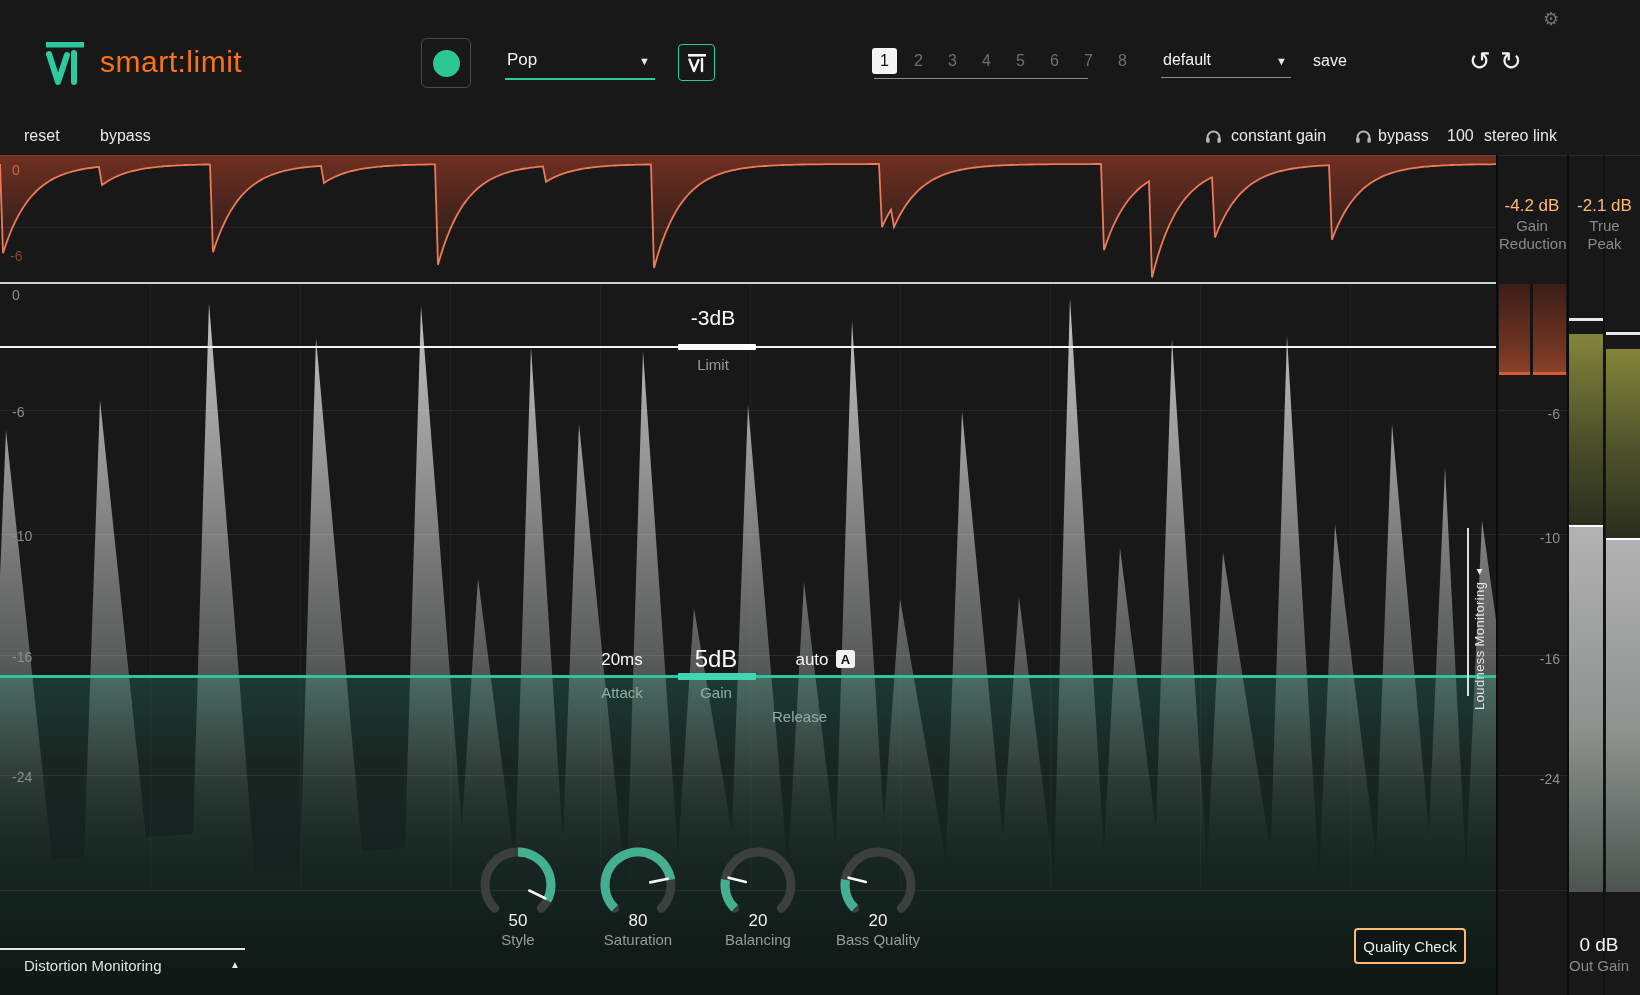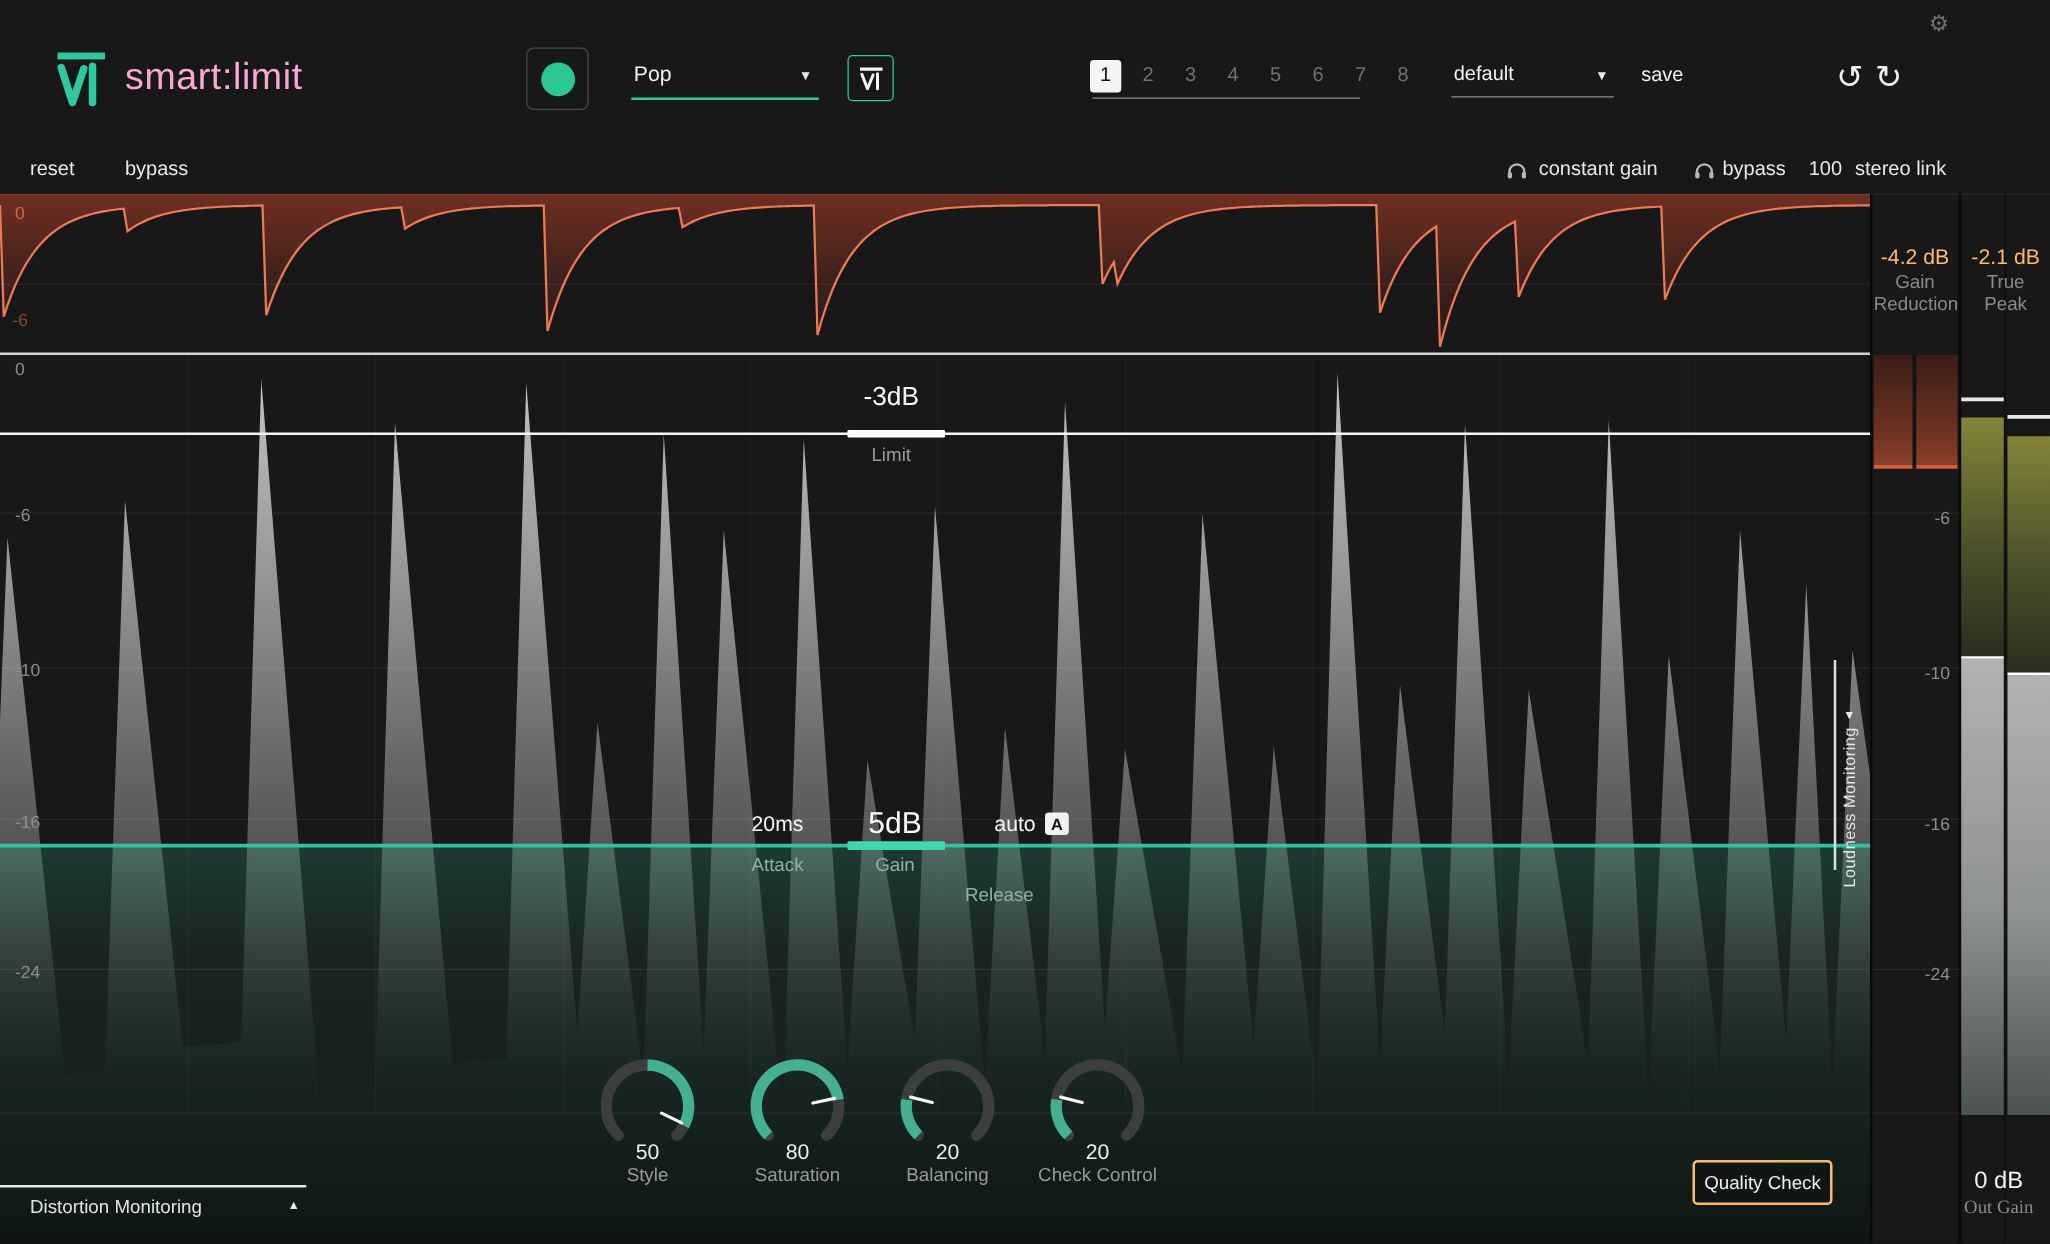--- a/index.html
+++ b/index.html
@@ -2,21 +2,21 @@
 <html><head>
 <meta charset="utf-8">
 <style>
   html,body{margin:0;padding:0;background:#0d0d0d;}
   .app{position:relative;width:1640px;height:995px;background:#181818;overflow:hidden;
        font-family:"Liberation Sans",sans-serif;color:#eee;-webkit-font-smoothing:antialiased;}
   .abs{position:absolute;}
   .dim{color:#6f6f6f;}
 
   
-  .logo-text{font-size:30px;font-weight:500;color:#f9a8d4;letter-spacing:.5px;}
+  .logo-text{font-size:30px;font-weight:500;color:#f97316;letter-spacing:.5px;}
   .record-btn{left:421px;top:38px;width:48px;height:48px;border:1.5px solid #4a4a4a;border-radius:6px;
               display:flex;align-items:center;justify-content:center;cursor:pointer;}
   .record-dot{width:27px;height:27px;border-radius:50%;}
   .dd-value{font-size:17px;color:#f2f2f2;cursor:pointer;}
   .dd-caret{font-size:11px;color:#e8e8e8;}
   .underline{height:1.5px;}
   .profile-btn{left:678px;top:44px;width:35px;height:35px;border:1.5px solid #2ec9a0;border-radius:4px;
                display:flex;align-items:center;justify-content:center;cursor:pointer;}
   .preset-row{left:872px;top:48px;display:flex;gap:9px;align-items:center;}
   .preset-slot{width:25px;height:26px;display:flex;align-items:center;justify-content:center;
@@ -226,21 +226,21 @@
 
   <div class="abs" id="peak-hold-0" style="left: 1569px; width: 34px; height: 2.5px; background: rgb(232, 232, 232); top: 318px;"></div>
   <div class="abs" id="peak-bar-0" style="left: 1569px; width: 34px; background: linear-gradient(rgb(132, 133, 58) 0%, rgb(76, 80, 42) 55%, rgb(42, 46, 31) 100%); top: 334px; height: 191px;"></div>
   <div class="abs" id="rms-bar-0" style="left: 1569px; width: 34px; border-top: 2.5px solid rgb(255, 255, 255); background: linear-gradient(rgb(178, 178, 178) 0%, rgb(142, 146, 143) 55%, rgb(76, 84, 80) 100%); top: 525px; height: 365px;"></div>
 
   <div class="abs" id="peak-hold-1" style="left: 1606px; width: 34px; height: 2.5px; background: rgb(232, 232, 232); top: 332px;"></div>
   <div class="abs" id="peak-bar-1" style="left: 1606px; width: 34px; background: linear-gradient(rgb(132, 133, 58) 0%, rgb(76, 80, 42) 55%, rgb(42, 46, 31) 100%); top: 349px; height: 189px;"></div>
   <div class="abs" id="rms-bar-1" style="left: 1606px; width: 34px; border-top: 2.5px solid rgb(255, 255, 255); background: linear-gradient(rgb(178, 178, 178) 0%, rgb(142, 146, 143) 55%, rgb(76, 84, 80) 100%); top: 538px; height: 352px;"></div>
 
   <div class="abs outgain-val" style="left:1559px;top:934px;width:80px;">0 dB</div>
-  <div class="abs meter-lab" style="left:1559px;top:957px;width:80px;font-family:Liberation Serif, serif;">Out Gain</div>
+  <div class="abs meter-lab" style="left:1559px;top:957px;width:80px;">Out Gain</div>
 
   <div id="knobs">
       <div class="abs" style="left: 470px; top: 841px; width: 96px; height: 100px;">
       <svg width="96" height="88">
         <path d="M24.7 67.3 A33 33 0 1 1 71.3 67.3" fill="none" stroke="#3b403e" stroke-width="9" stroke-linecap="round"></path>
         <path d="M48.0 11.0 A33 33 0 0 1 77.1 59.5" fill="none" stroke="#44b091" stroke-width="9" stroke-linecap="butt"></path>
         <line x1="59.270877340591554" y1="49.49717418073503" x2="75.28738724564272" y2="57.308948016516396" stroke="#f5f5f5" stroke-width="2.6" stroke-linecap="round"></line>
       </svg>
       <div class="knob-num" style="margin-top:-22px;">50</div>
       <div class="knob-lab">Style</div></div>
@@ -260,21 +260,21 @@
       </svg>
       <div class="knob-num" style="margin-top:-22px;">20</div>
       <div class="knob-lab">Balancing</div></div>
       <div class="abs" style="left: 830px; top: 841px; width: 96px; height: 100px;">
       <svg width="96" height="88">
         <path d="M24.7 67.3 A33 33 0 1 1 71.3 67.3" fill="none" stroke="#3b403e" stroke-width="9" stroke-linecap="round"></path>
         <path d="M24.7 67.3 A33 33 0 0 1 15.4 38.8" fill="none" stroke="#44b091" stroke-width="9" stroke-linecap="butt"></path>
         <line x1="35.832491592499004" y1="40.96629942918017" x2="18.541821750260745" y2="36.65525124959408" stroke="#f5f5f5" stroke-width="2.6" stroke-linecap="round"></line>
       </svg>
       <div class="knob-num" style="margin-top:-22px;">20</div>
-      <div class="knob-lab">Check Control</div></div>
+      <div class="knob-lab">Bass Quality</div></div>
     </div>
 
   <div class="abs" style="left:0;top:948px;width:245px;height:1.5px;background:#e6e6e6;"></div>
   <div class="abs dm-label" style="left:24px;top:957px;width:222px;">
     <span>Distortion Monitoring</span>
     <span class="tri abs" style="left:206px;top:2px;">▲</span>
   </div>
   <div class="abs qc-btn">Quality Check</div>
 
 </div>

